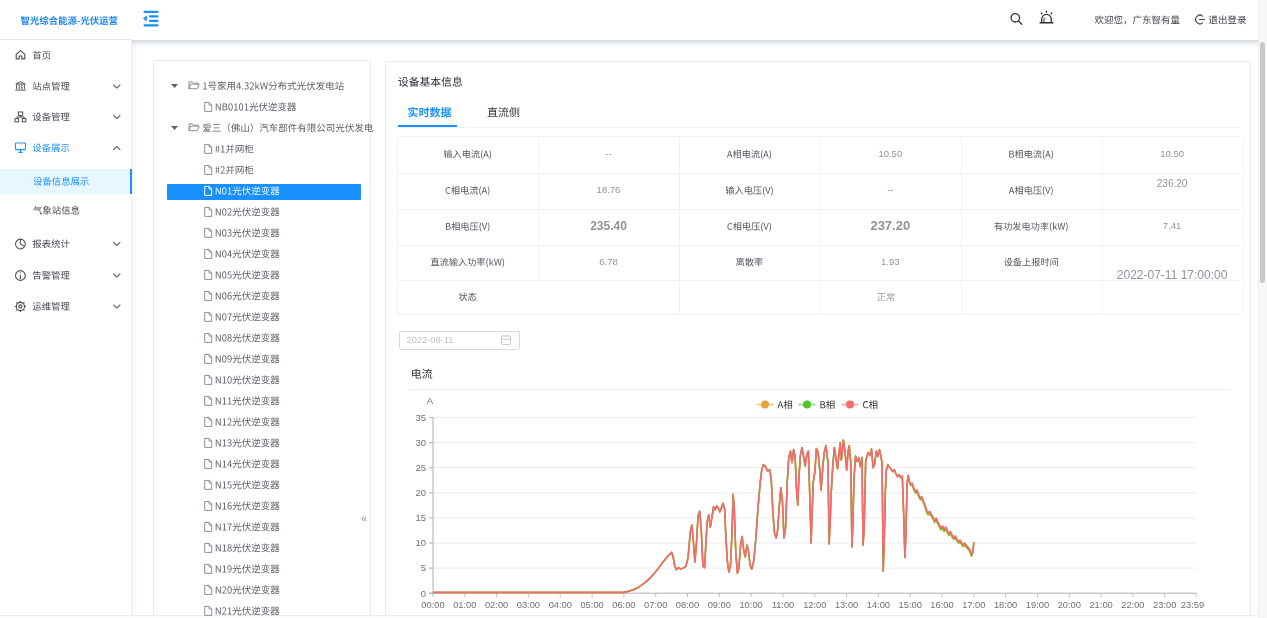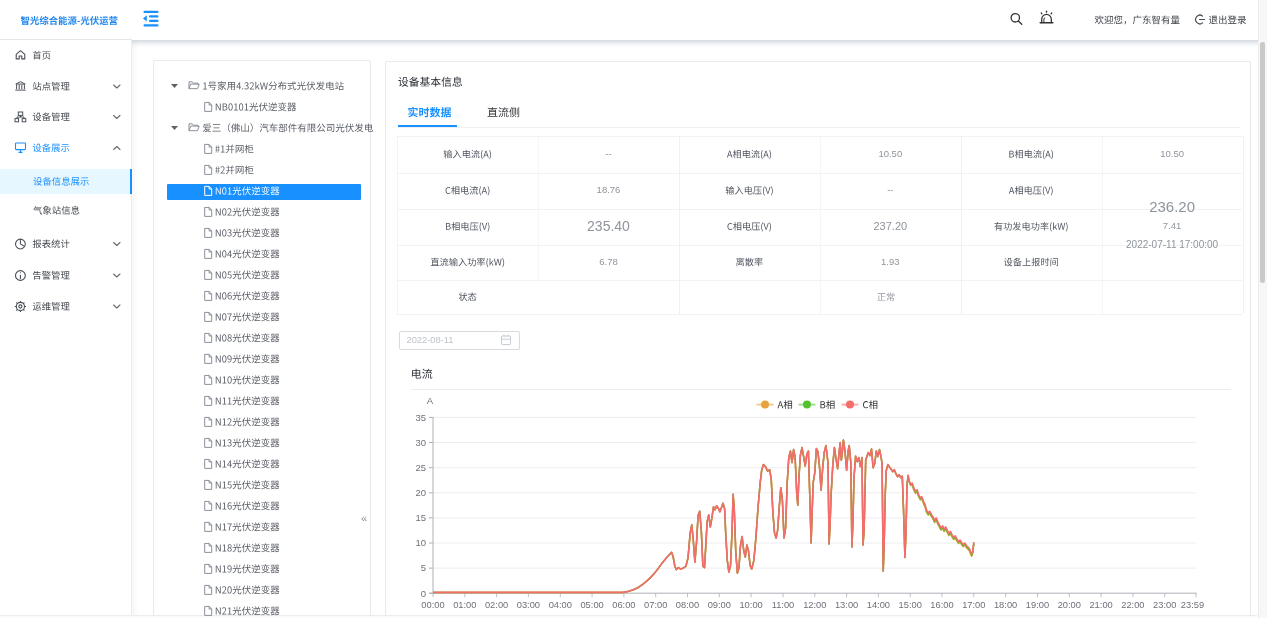--- a/index.html
+++ b/index.html
@@ -30,27 +30,27 @@
 <div style="position:absolute;left:398.5px;top:330.5px;width:121px;height:19.5px;border:1px solid #d7dade;border-radius:2px;background:#fff"></div>
 <div style="position:absolute;left:410.5px;top:389px;width:820px;height:1px;background:#ececee"></div>
 <div style="position:absolute;left:0;top:614.5px;width:1257px;height:3.5px;background:#fafbfc;border-top:1px solid #ededed;z-index:4"></div>
 <div style="position:absolute;left:1257.5px;top:0;width:9.5px;height:618px;background:#f7f7f7;border-left:1px solid #ececec;z-index:5"></div>
 <div style="position:absolute;left:1259.5px;top:42px;width:5.5px;height:241px;background:#c9c9c9;border-radius:3px;z-index:6"></div>
 <div style="position:absolute;left:608.5px;transform:translateX(-50%);top:147.1px;font-size:9.5px;line-height:14.2px;color:#8f949c;white-space:nowrap;font-weight:normal;letter-spacing:0;text-align:center">--</div>
 <div style="position:absolute;left:890.3px;transform:translateX(-50%);top:147.1px;font-size:9.5px;line-height:14.2px;color:#8f949c;white-space:nowrap;font-weight:normal;letter-spacing:0;text-align:center">10.50</div>
 <div style="position:absolute;left:1172.1px;transform:translateX(-50%);top:147.1px;font-size:9.5px;line-height:14.2px;color:#8f949c;white-space:nowrap;font-weight:normal;letter-spacing:0;text-align:center">10.50</div>
 <div style="position:absolute;left:608.5px;transform:translateX(-50%);top:183.4px;font-size:9.5px;line-height:14.2px;color:#8f949c;white-space:nowrap;font-weight:normal;letter-spacing:0;text-align:center">18.76</div>
 <div style="position:absolute;left:890.3px;transform:translateX(-50%);top:183.4px;font-size:9.5px;line-height:14.2px;color:#8f949c;white-space:nowrap;font-weight:normal;letter-spacing:0;text-align:center">--</div>
-<div style="position:absolute;left:1172.1px;transform:translateX(-50%);top:200px;font-size:15px;line-height:14.2px;color:#8f949c;white-space:nowrap;font-weight:normal;letter-spacing:0;text-align:right">236.20</div>
-<div style="position:absolute;left:608.5px;transform:translateX(-50%);top:219.4px;font-size:14px;line-height:14.2px;color:#8f949c;white-space:nowrap;font-weight:normal;letter-spacing:0;text-align:right">235.40</div>
-<div style="position:absolute;left:890.3px;transform:translateX(-50%);top:219.4px;font-size:11px;line-height:14.2px;color:#8f949c;white-space:nowrap;font-weight:normal;letter-spacing:0;text-align:center">237.20</div>
+<div style="position:absolute;left:1172.1px;transform:translateX(-50%);top:177px;font-size:10px;line-height:14.2px;color:#8f949c;white-space:nowrap;font-weight:normal;letter-spacing:0;text-align:right">236.20</div>
+<div style="position:absolute;left:608.5px;transform:translateX(-50%);top:219.4px;font-size:12px;line-height:14.2px;color:#8f949c;white-space:nowrap;font-weight:bold;letter-spacing:0;text-align:right">235.40</div>
+<div style="position:absolute;left:890.3px;transform:translateX(-50%);top:219.4px;font-size:13px;line-height:14.2px;color:#8f949c;white-space:nowrap;font-weight:bold;letter-spacing:0;text-align:center">237.20</div>
 <div style="position:absolute;left:1172.1px;transform:translateX(-50%);top:219.4px;font-size:9.5px;line-height:14.2px;color:#8f949c;white-space:nowrap;font-weight:normal;letter-spacing:0;text-align:right">7.41</div>
 <div style="position:absolute;left:608.5px;transform:translateX(-50%);top:255.1px;font-size:9.5px;line-height:14.2px;color:#8f949c;white-space:nowrap;font-weight:normal;letter-spacing:0;text-align:center">6.78</div>
 <div style="position:absolute;left:890.3px;transform:translateX(-50%);top:255.1px;font-size:9.5px;line-height:14.2px;color:#8f949c;white-space:nowrap;font-weight:normal;letter-spacing:0;text-align:right">1.93</div>
-<div style="position:absolute;left:1172.1px;transform:translateX(-50%);top:238px;font-size:10px;line-height:14.2px;color:#8f949c;white-space:nowrap;font-weight:normal;letter-spacing:0;text-align:center">2022-07-11 17:00:00</div>
+<div style="position:absolute;left:1172.1px;transform:translateX(-50%);top:268px;font-size:12px;line-height:14.2px;color:#8f949c;white-space:nowrap;font-weight:normal;letter-spacing:0;text-align:center">2022-07-11 17:00:00</div>
 <div style="position:absolute;left:406.5px;top:333.2px;font-size:9.3px;line-height:14.0px;color:#bfc3c9;white-space:nowrap;font-weight:normal;letter-spacing:0;text-align:left">2022-08-11</div>
 <div style="position:absolute;left:361.0px;top:509.8px;font-size:11.0px;line-height:16.5px;color:#8a8f99;white-space:nowrap;font-weight:normal;letter-spacing:0;text-align:left">«</div>
 <svg width="1267" height="618" viewBox="0 0 1267 618" style="position:absolute;left:0;top:0;z-index:10">
     <defs>
       <path id="gb667A" d="M647 671H799V501H647ZM535 776V395H918V776ZM294 98H709V40H294ZM294 185V241H709V185ZM177 335V-89H294V-56H709V-88H832V335ZM234 681V638L233 616H138C154 635 169 657 184 681ZM143 856C123 781 85 708 33 660C53 651 86 632 110 616H42V522H209C183 473 132 423 30 384C56 364 90 328 106 304C197 346 255 396 291 448C336 416 391 375 420 350L505 426C479 444 379 501 336 522H502V616H347L348 636V681H478V774H229C237 794 244 814 249 834Z"></path>
       <path id="gb5149" d="M121 766C165 687 210 583 225 518L342 565C325 632 275 731 230 807ZM769 814C743 734 695 630 654 563L758 523C801 585 852 682 896 771ZM435 850V483H49V370H294C280 205 254 83 23 14C50 -10 83 -59 96 -91C360 -2 405 159 423 370H565V67C565 -49 594 -86 707 -86C728 -86 804 -86 827 -86C926 -86 957 -39 969 136C937 144 885 165 859 185C855 48 849 26 816 26C798 26 739 26 724 26C692 26 686 32 686 68V370H953V483H557V850Z"></path>
       <path id="gb7EFC" d="M767 180C808 113 855 24 875 -31L983 17C961 72 911 158 868 222ZM58 413C74 421 98 427 190 438C156 387 125 349 110 332C79 296 56 273 31 268C43 240 61 190 66 169C90 184 129 195 356 239C355 264 356 308 360 339L218 316C281 393 342 481 392 569V542H482V445H861V542H953V735H757C746 772 726 820 705 858L589 830C603 802 617 767 627 735H392V588L309 641C292 606 273 570 253 537L163 530C219 611 273 708 311 801L205 851C169 734 102 608 80 577C59 544 42 523 21 518C35 489 52 435 58 413ZM505 548V633H834V548ZM386 367V263H623V34C623 23 619 20 606 20C595 20 554 20 518 21C533 -10 547 -54 551 -85C614 -86 660 -84 696 -68C731 -51 740 -22 740 31V263H956V367ZM33 68 54 -46 340 32 337 29C364 13 411 -20 433 -39C482 17 545 108 586 185L476 221C451 170 412 113 373 68L364 141C241 113 116 84 33 68Z"></path>
       <path id="gb5408" d="M509 854C403 698 213 575 28 503C62 472 97 427 116 393C161 414 207 438 251 465V416H752V483C800 454 849 430 898 407C914 445 949 490 980 518C844 567 711 635 582 754L616 800ZM344 527C403 570 459 617 509 669C568 612 626 566 683 527ZM185 330V-88H308V-44H705V-84H834V330ZM308 67V225H705V67Z"></path>
       <path id="gb80FD" d="M350 390V337H201V390ZM90 488V-88H201V101H350V34C350 22 347 19 334 19C321 18 282 17 246 19C261 -9 279 -56 285 -87C345 -87 391 -86 425 -67C459 -50 469 -20 469 32V488ZM201 248H350V190H201ZM848 787C800 759 733 728 665 702V846H547V544C547 434 575 400 692 400C716 400 805 400 830 400C922 400 954 436 967 565C934 572 886 590 862 609C858 520 851 505 819 505C798 505 725 505 709 505C671 505 665 510 665 545V605C753 630 847 663 924 700ZM855 337C807 305 738 271 667 243V378H548V62C548 -48 578 -83 695 -83C719 -83 811 -83 836 -83C932 -83 964 -43 977 98C944 106 896 124 871 143C866 40 860 22 825 22C804 22 729 22 712 22C674 22 667 27 667 63V143C758 171 857 207 934 249ZM87 536C113 546 153 553 394 574C401 556 407 539 411 524L520 567C503 630 453 720 406 788L304 750C321 724 338 694 353 664L206 654C245 703 285 762 314 819L186 852C158 779 111 707 95 688C79 667 63 652 47 648C61 617 81 561 87 536Z"></path>
       <path id="gb6E90" d="M588 383H819V327H588ZM588 518H819V464H588ZM499 202C474 139 434 69 395 22C422 8 467 -18 489 -36C527 16 574 100 605 171ZM783 173C815 109 855 25 873 -27L984 21C963 70 920 153 887 213ZM75 756C127 724 203 678 239 649L312 744C273 771 195 814 145 842ZM28 486C80 456 155 411 191 383L263 480C223 506 147 546 96 572ZM40 -12 150 -77C194 22 241 138 279 246L181 311C138 194 81 66 40 -12ZM482 604V241H641V27C641 16 637 13 625 13C614 13 573 13 538 14C551 -15 564 -58 568 -89C631 -90 677 -88 712 -72C747 -56 755 -27 755 24V241H930V604H738L777 670L664 690H959V797H330V520C330 358 321 129 208 -26C237 -39 288 -71 309 -90C429 77 447 342 447 520V690H641C636 664 626 633 616 604Z"></path>

